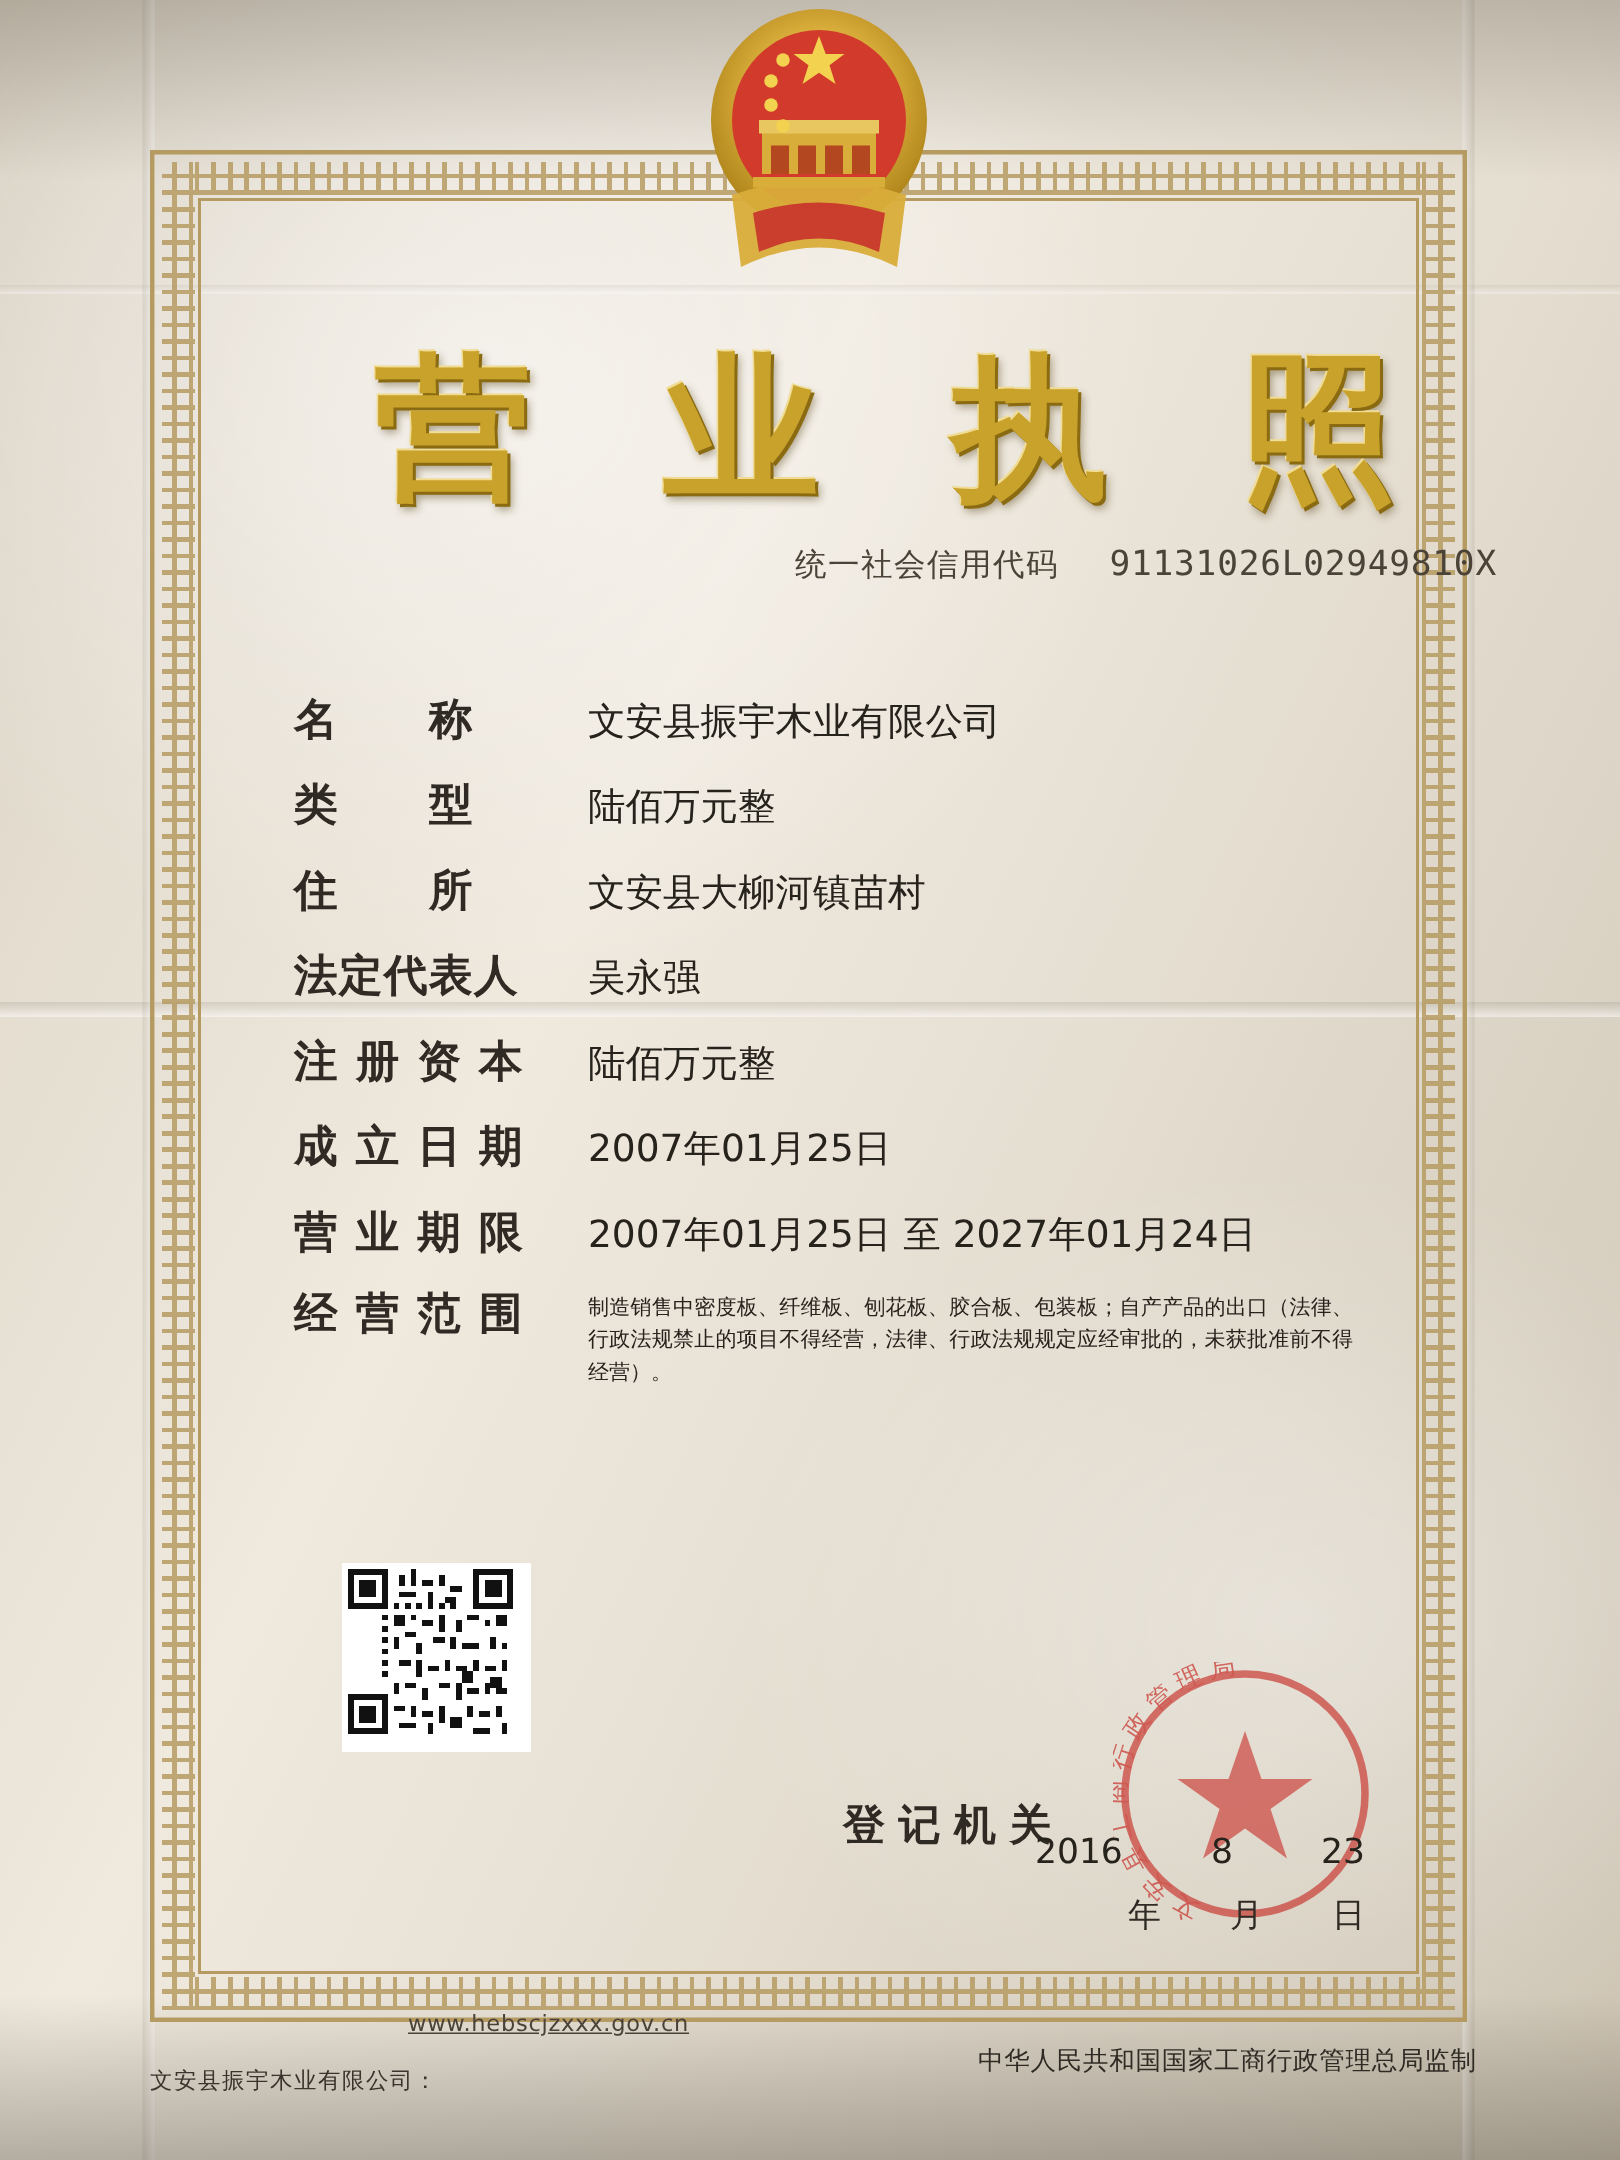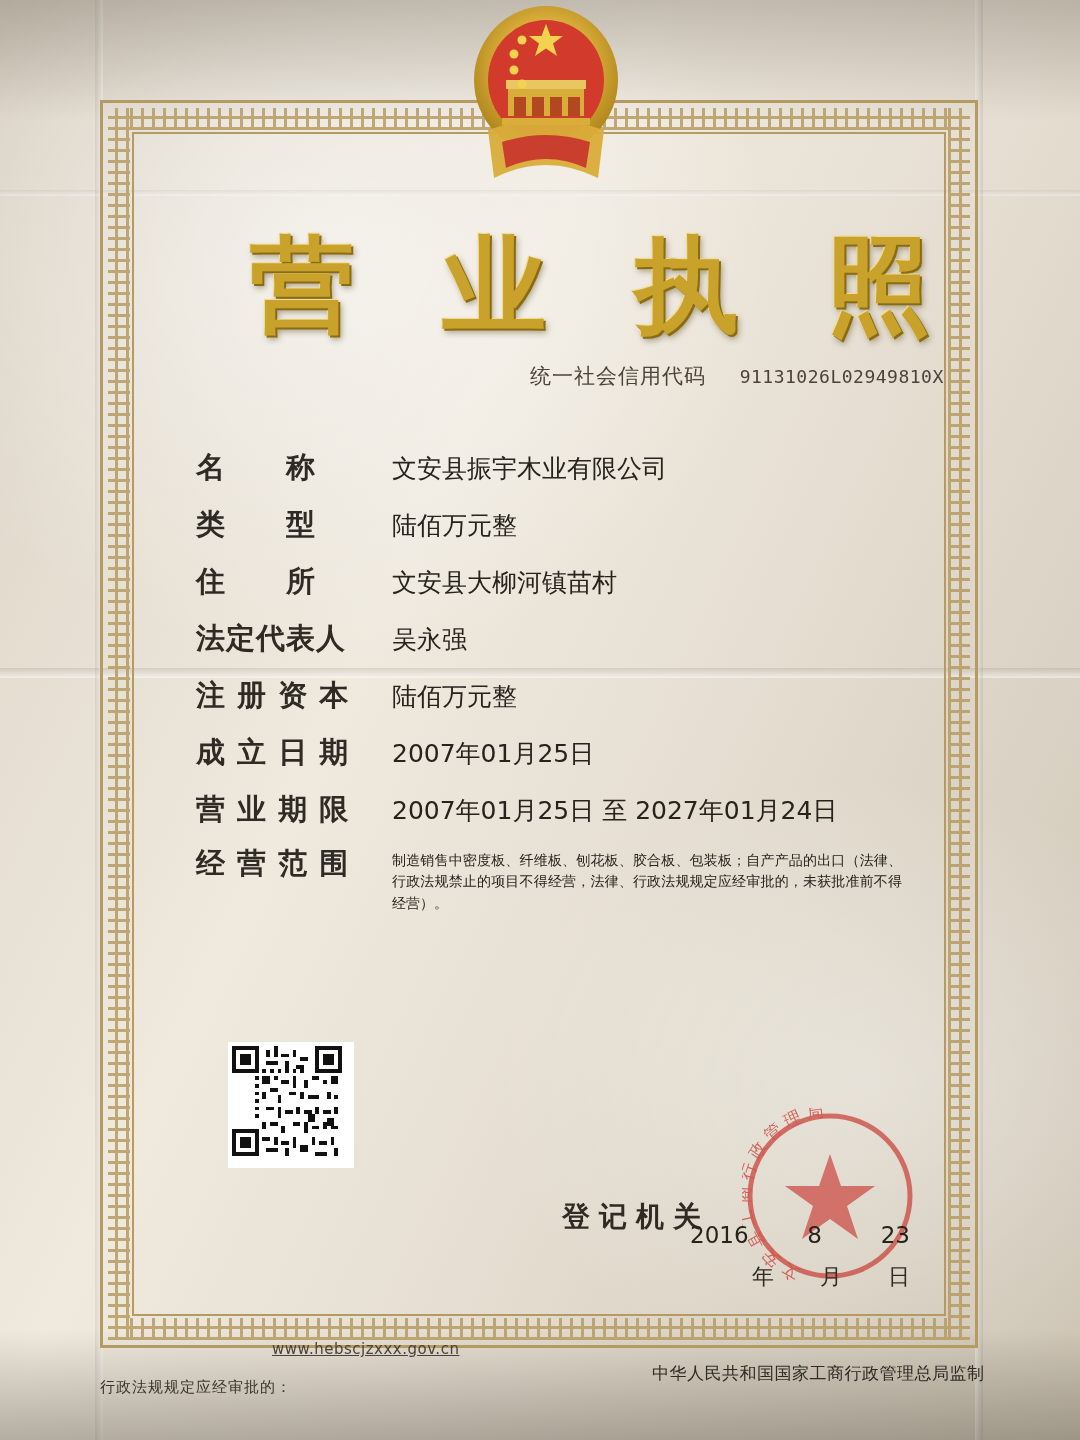--- a/index.html
+++ b/index.html
@@ -119,34 +119,35 @@
     font-size: 21px;
     color: #4b4338;
     letter-spacing: 1px;
     white-space: nowrap;
   }
   .code-row .code-label { font-family: "DejaVu Sans", sans-serif; }
   .code-row .code-value {
     margin-left: 26px;
     font-family: "DejaVu Sans Mono", monospace;
     letter-spacing: 0.5px;
-    font-size: 18px;
+    font-size: 23px;
     margin-top: 32px;
   }
 
   
   .fields {
     position: absolute;
     left: 196px; top: 448px;
     width: 720px;
   }
   .row {
     display: flex;
     align-items: flex-start;
     margin-bottom: 17px;
+    margin-top: 12px;
   }
   .row .label {
     width: 196px;
     flex: 0 0 196px;
     font-size: 29px;
     font-weight: bold;
     color: #2f2b24;
     font-family: "DejaVu Sans", sans-serif;
     letter-spacing: 1px;
   }
@@ -448,16 +449,16 @@
     <span>8</span>
     <span>23</span>
   </div>
   <div class="date-units">
     <span>年</span>
     <span>月</span>
     <span>日</span>
   </div>
 
   <div class="url">www.hebscjzxxx.gov.cn</div>
-  <div class="footer-left">行政法规规定应经审批的：</div>
+  <div class="footer-left">文安县振宇木业有限公司：</div>
   <div class="footer-right">中华人民共和国国家工商行政管理总局监制</div>
 
 </div>
 
 </body></html>

